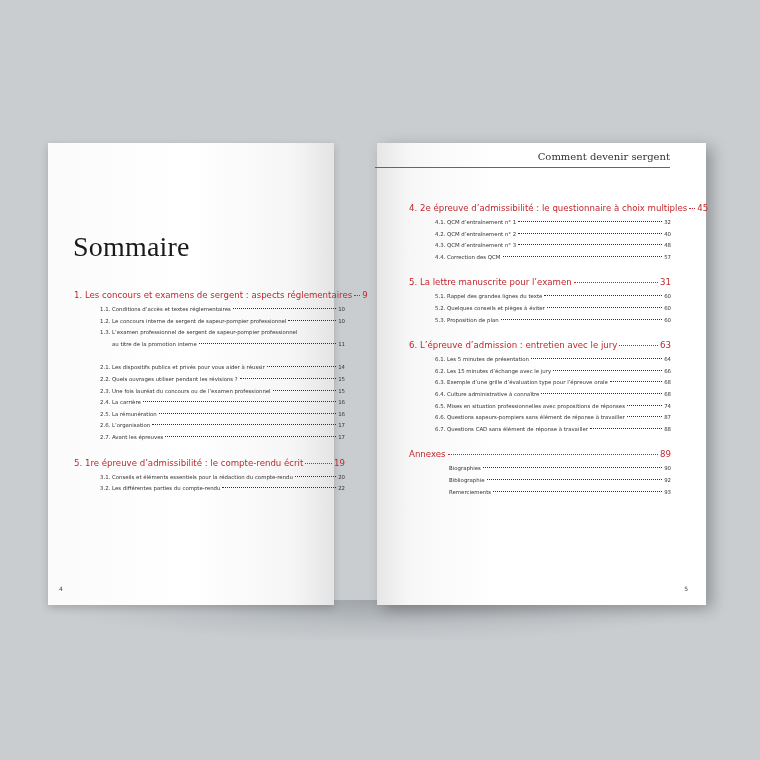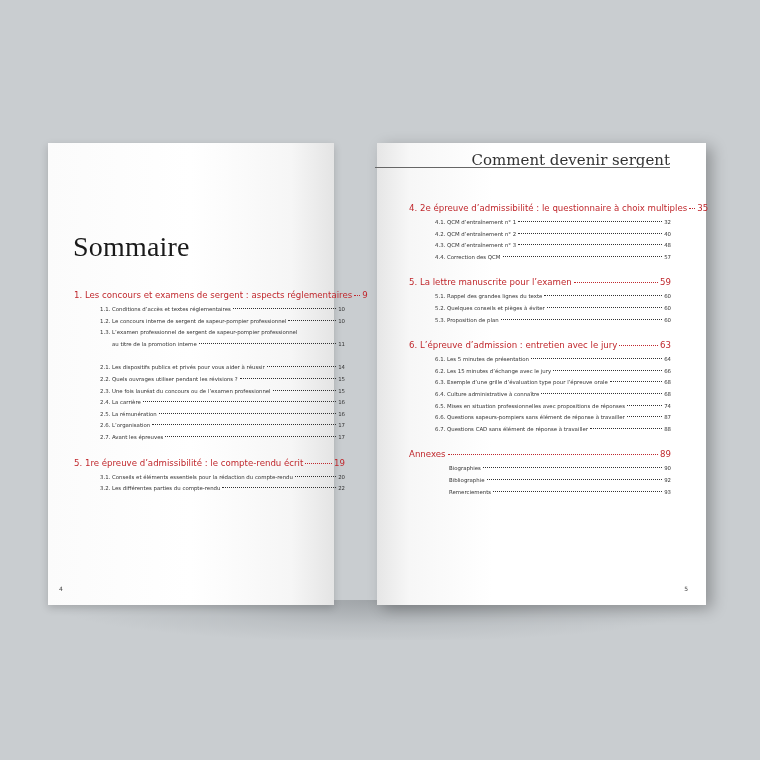--- a/index.html
+++ b/index.html
@@ -21,21 +21,21 @@
     background: linear-gradient(to right, #fbfbfb 0%, #ffffff 50%, #f6f6f6 85%, #e4e4e4 100%);
     box-shadow: 0 3px 8px rgba(0,0,0,0.18);
   }
   .page.right {
     left: 377px; width: 329px;
     background: linear-gradient(to right, #e6e6e6 0%, #f7f7f7 10%, #ffffff 35%, #ffffff 100%);
     box-shadow: 6px 4px 14px rgba(0,0,0,0.28);
   }
   .running-head {
     position: absolute; right: 36px; top: 8px;
-    font-family: "DejaVu Serif", serif; font-size: 15px; color: #333;
+    font-family: "DejaVu Serif", serif; font-size: 10px; color: #333;
   }
   .head-rule {
     position: absolute; left: -2px; right: 36px; top: 24px; height: 1px; background: #666;
   }
   .title {
     position: absolute; left: 25px; top: 88px;
     font-family: "Liberation Serif", serif; font-size: 28px; color: #1a1a1a; letter-spacing: 0.2px;
   }
   .toc { position: absolute; }
   .page.left .toc { left: 26px; width: 271px; top: 145px; }
@@ -162,21 +162,21 @@
 
 <div class="page right">
   <div class="running-head">Comment devenir sergent</div>
   <div class="head-rule"></div>
   <div class="toc">
 
     <div class="chapter">
       <div class="row head">
         <span class="lbl">4. 2e épreuve d’admissibilité : le questionnaire à choix multiples</span>
           <span class="dots"></span>
-          <span class="pg">35</span>
+          <span class="pg">45</span>
       </div>
       <div class="row sub">
           <span class="lbl">4.1. QCM d’entraînement n° 1</span>
           <span class="dots"></span>
           <span class="pg">32</span>
         </div>
       <div class="row sub">
           <span class="lbl">4.2. QCM d’entraînement n° 2</span>
           <span class="dots"></span>
           <span class="pg">40</span>
@@ -190,21 +190,21 @@
           <span class="lbl">4.4. Correction des QCM</span>
           <span class="dots"></span>
           <span class="pg">57</span>
         </div>
     </div>
 
     <div class="chapter">
       <div class="row head">
         <span class="lbl">5. La lettre manuscrite pour l’examen</span>
           <span class="dots"></span>
-          <span class="pg">59</span>
+          <span class="pg">31</span>
       </div>
       <div class="row sub">
           <span class="lbl">5.1. Rappel des grandes lignes du texte</span>
           <span class="dots"></span>
           <span class="pg">60</span>
         </div>
       <div class="row sub">
           <span class="lbl">5.2. Quelques conseils et pièges à éviter</span>
           <span class="dots"></span>
           <span class="pg">60</span>

